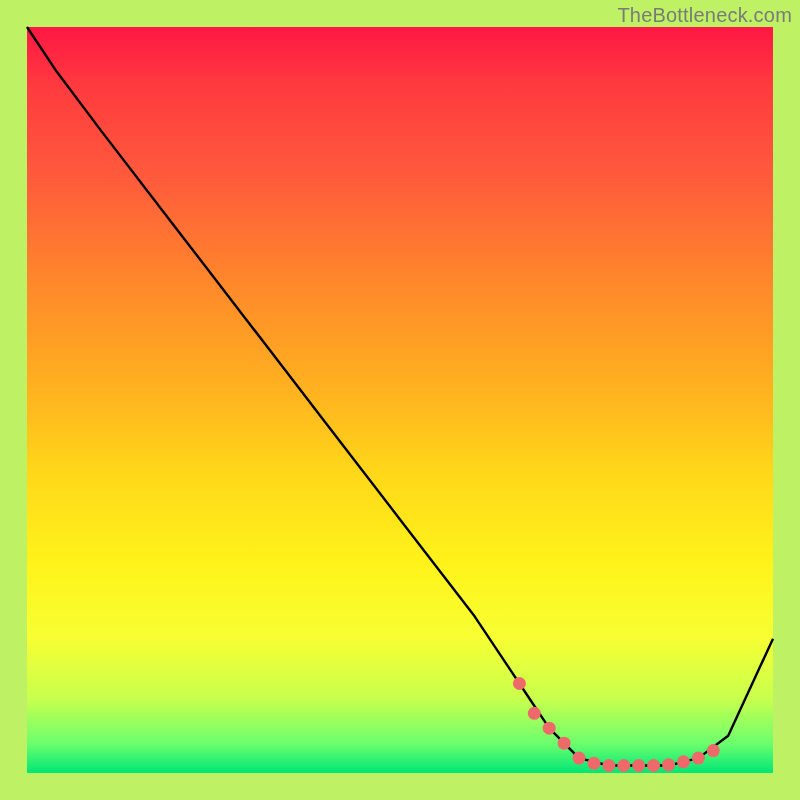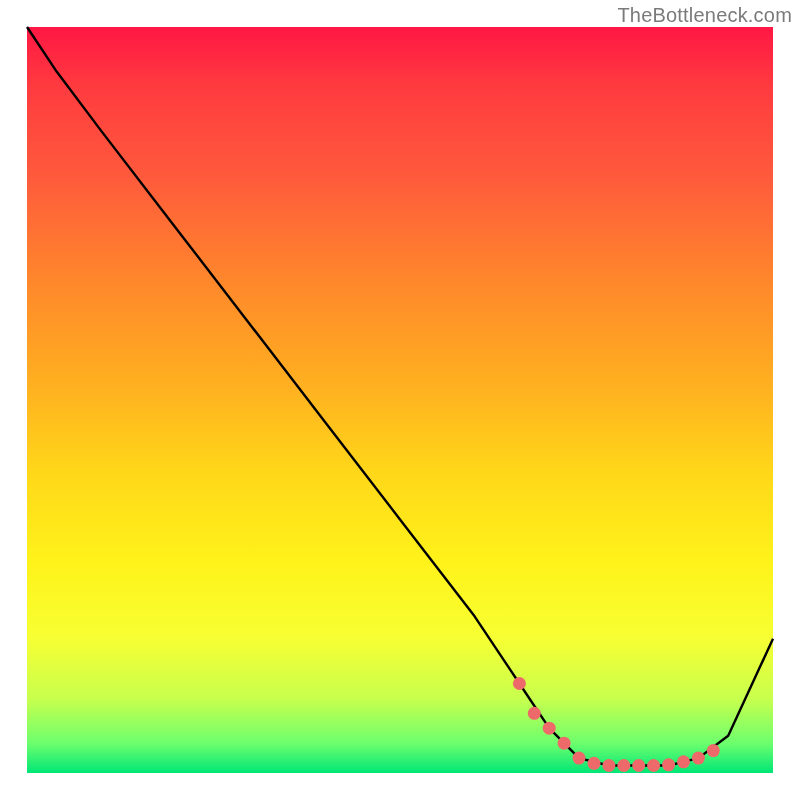--- a/index.html
+++ b/index.html
@@ -8,21 +8,21 @@
     width: 800px;
     height: 800px;
     background: #000;
     overflow: hidden;
     font-family: Arial, Helvetica, sans-serif;
   }
   .frame {
     position: relative;
     width: 800px;
     height: 800px;
-    background: #ffffff;
+    background: #bef264;
   }
   .plot {
     position: absolute;
     left: 27px;
     top: 27px;
     width: 746px;
     height: 746px;
     
     background: linear-gradient(
       to bottom,

